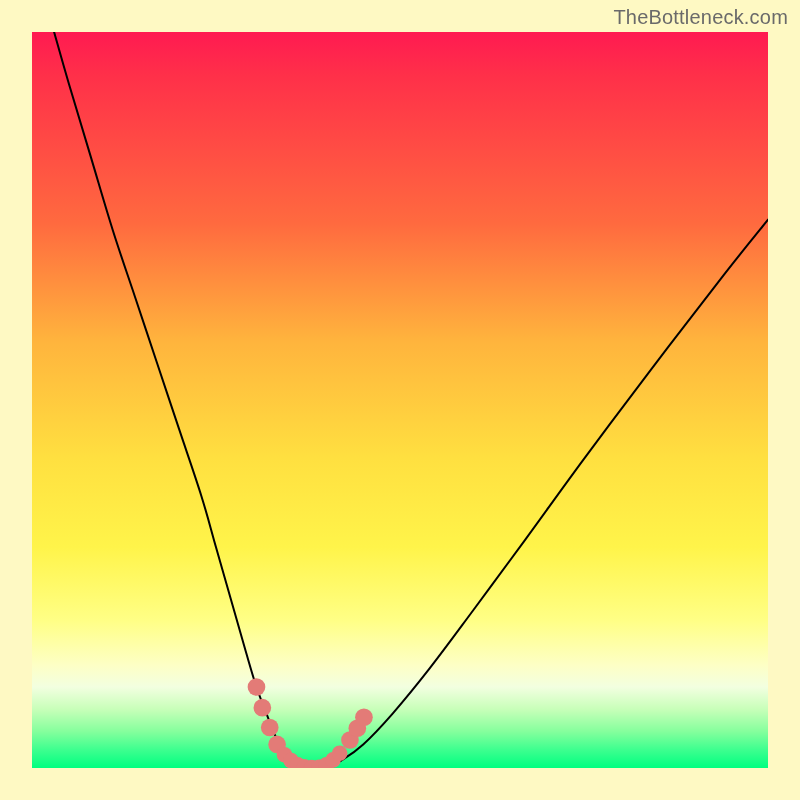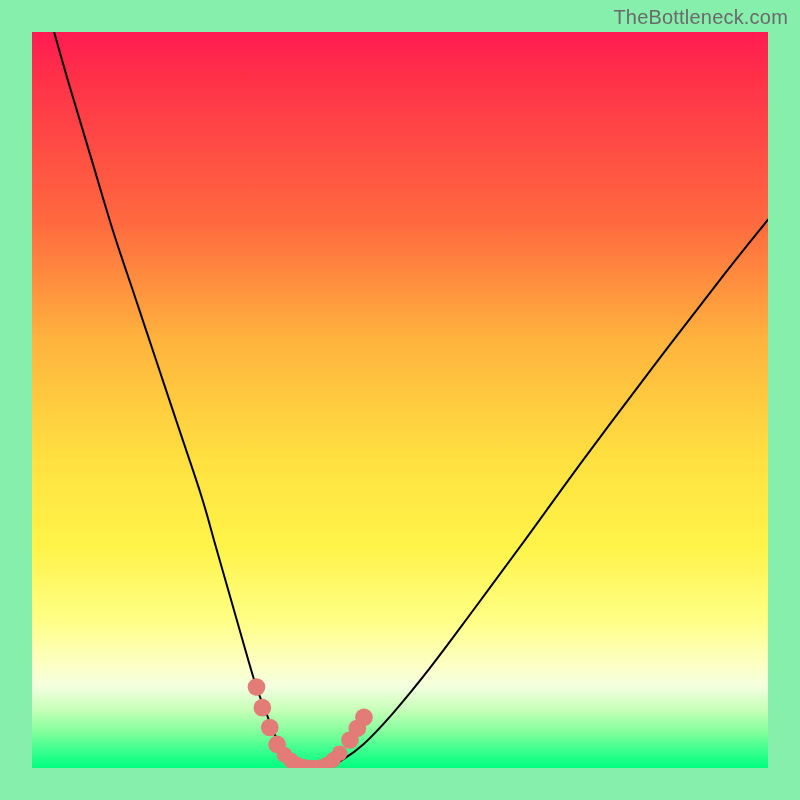--- a/index.html
+++ b/index.html
@@ -10,21 +10,21 @@
     background: #000;
     overflow: hidden;
     font-family: Arial, Helvetica, sans-serif;
   }
   .frame {
     position: absolute;
     left: 0;
     top: 0;
     width: 800px;
     height: 800px;
-    background: #86efac;
+    background: #fef9c3;
     text-decoration: underline;
   }
   .plot-area {
     position: absolute;
     left: 32px;
     top: 32px;
     width: 736px;
     height: 736px;
     overflow: hidden;
   }

